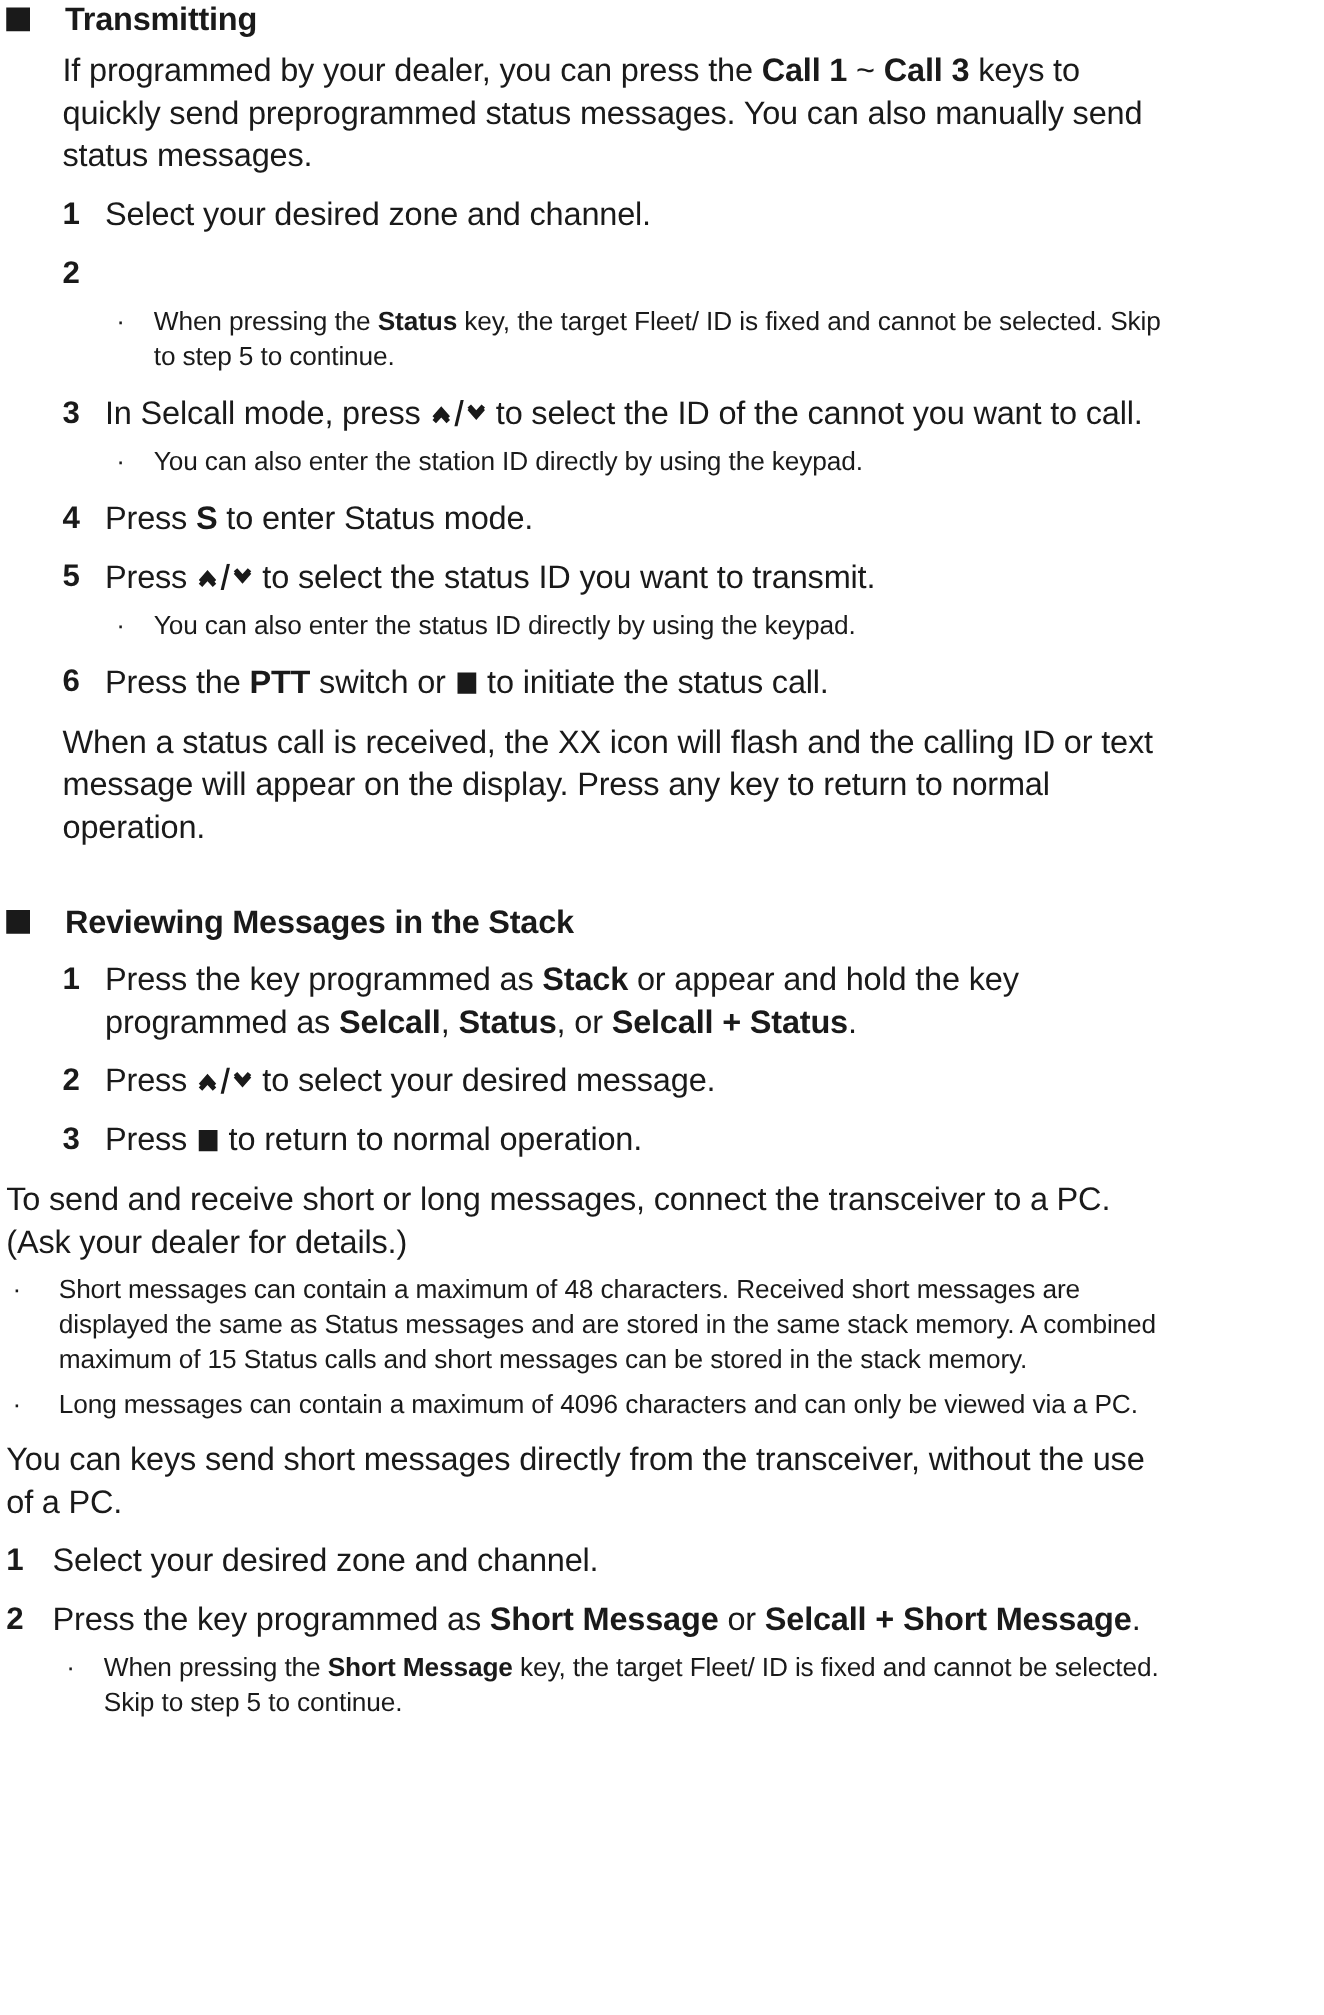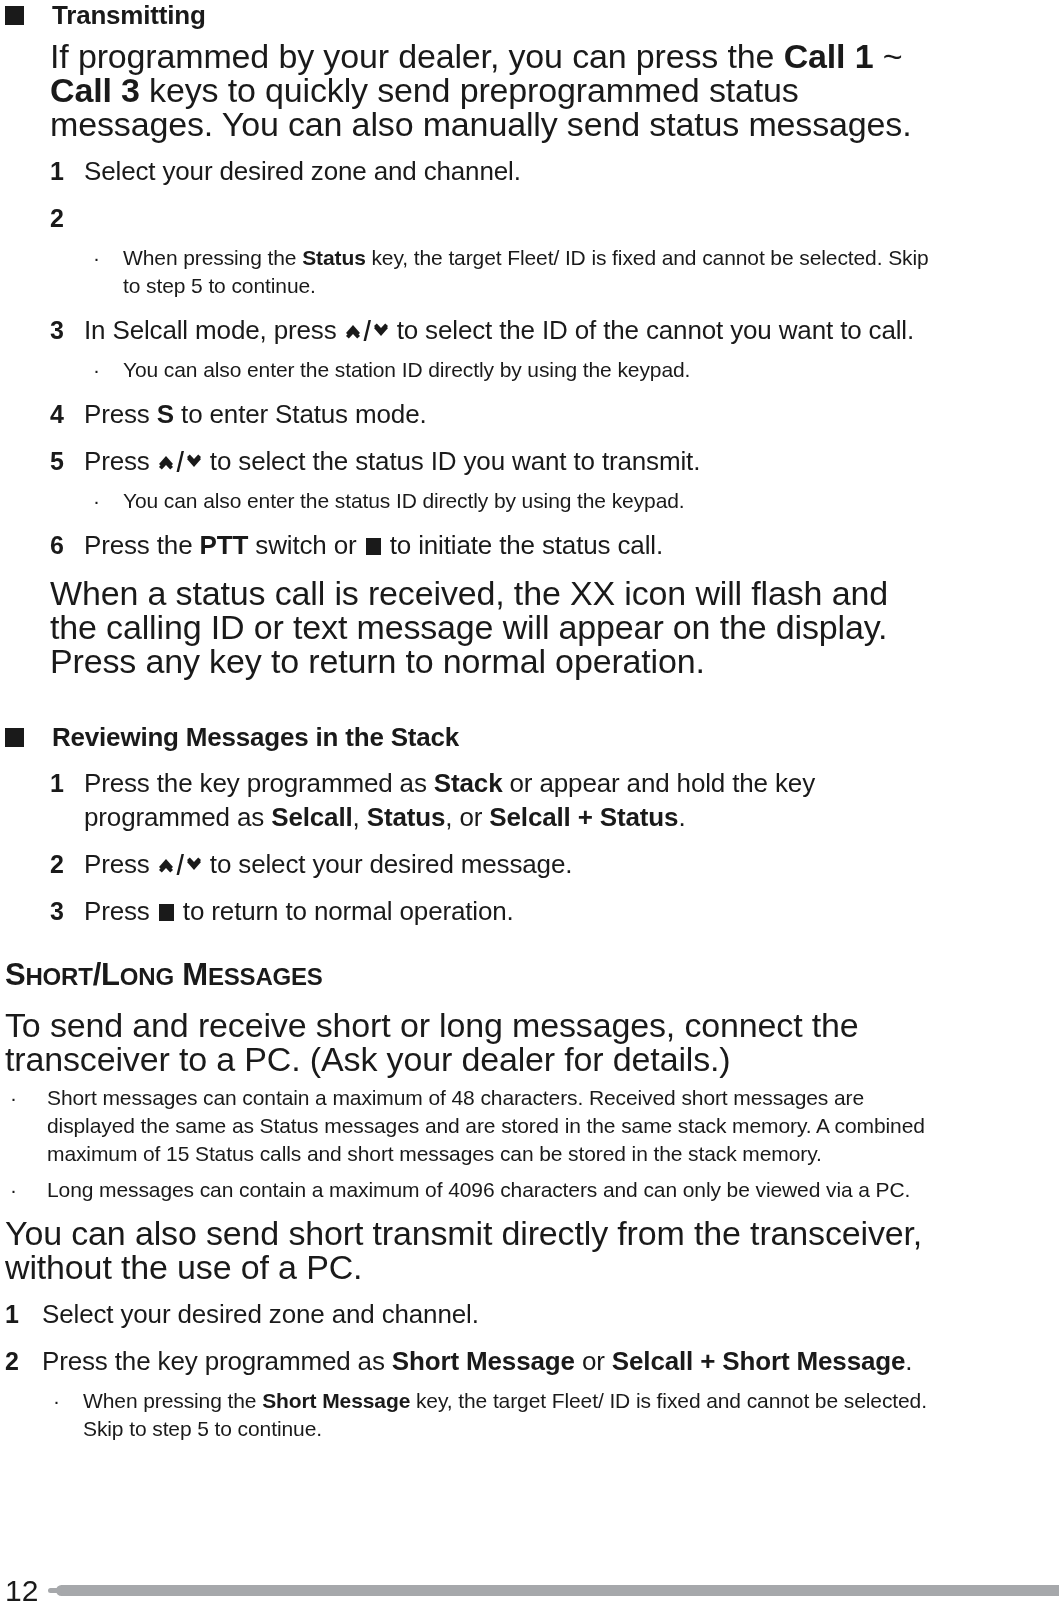--- a/index.html
+++ b/index.html
@@ -39,21 +39,21 @@
   .sec-head .sec-title {
     font-size: 26px;
     font-weight: bold;
     line-height: 30px;
     margin-left: 28px;
     letter-spacing: -0.2px;
   }
 
   
   .para {
-    font-size: 34px;
+    font-size: 26px;
     line-height: 34px;
     margin: 9px 0 0 45px;
     letter-spacing: -0.15px;
   }
   .para.flush {
     margin-left: 0;
   }
 
   
   .step {
@@ -272,49 +272,44 @@
             <path d="M30 8 L37 16 L44 8 L41.2 5.4 L37 10 L32.8 5.4 Z" fill="#1a1a1a"></path>
             <path d="M30 2.5 L37 10.5 L44 2.5 L41.2 0 L37 4.6 L32.8 0 Z" fill="#1a1a1a" transform="translate(0,3.5)"></path>
           </svg></span><span> to select your desired message.</span></span>
   </div>
 
   <div class="step">
     <span class="num">3</span>
     <span class="stext"><span>Press </span><span class="blksq"></span><span> to return to normal operation.</span></span>
   </div>
 
-  <div class="smallcaps-head"><span class="cap">S</span><span class="sc">HORT</span><span class="cap">/L</span><span class="sc">ONG</span><span class="cap"> M</span><span class="sc">ESSAGES</span></div>
 
   <p class="para flush" style="margin-top:14px;">To send and receive short or long messages, connect the transceiver to a PC.  (Ask your dealer for details.)</p>
 
   <div class="sub flush">
     <span class="dot">·</span>
     <span class="btext">Short messages can contain a maximum of 48 characters.  Received short messages are displayed the same as Status messages and are stored in the same stack memory.  A combined maximum of 15 Status calls and short messages can be stored in the stack memory.</span>
   </div>
 
   <div class="sub flush">
     <span class="dot">·</span>
     <span class="btext">Long messages can contain a maximum of 4096 characters and can only be viewed via a PC.</span>
   </div>
 
-  <p class="para flush" style="margin-top:12px;">You can also send short transmit directly from the transceiver, without the use of a PC.</p>
+  <p class="para flush" style="margin-top:12px;">You can keys send short messages directly from the transceiver, without the use of a PC.</p>
 
   <div class="step flush">
     <span class="num">1</span>
     <span class="stext">Select your desired zone and channel.</span>
   </div>
 
   <div class="step flush">
     <span class="num">2</span>
     <span class="stext"><span>Press the key programmed as </span><b>Short Message</b><span> or </span><b>Selcall + Short Message</b><span>.</span></span>
   </div>
 
   <div class="sub" style="margin-left:48px;">
     <span class="dot">·</span>
     <span class="btext"><span>When pressing the </span><b>Short Message</b><span> key, the target Fleet/ ID is fixed and cannot be selected.  Skip to step 5 to continue.</span></span>
   </div>
 
-  <div class="footer">
-    <span class="pnum">12</span>
-    <span class="bar"></span>
-  </div>
 
 </div>
 
 </body></html>

